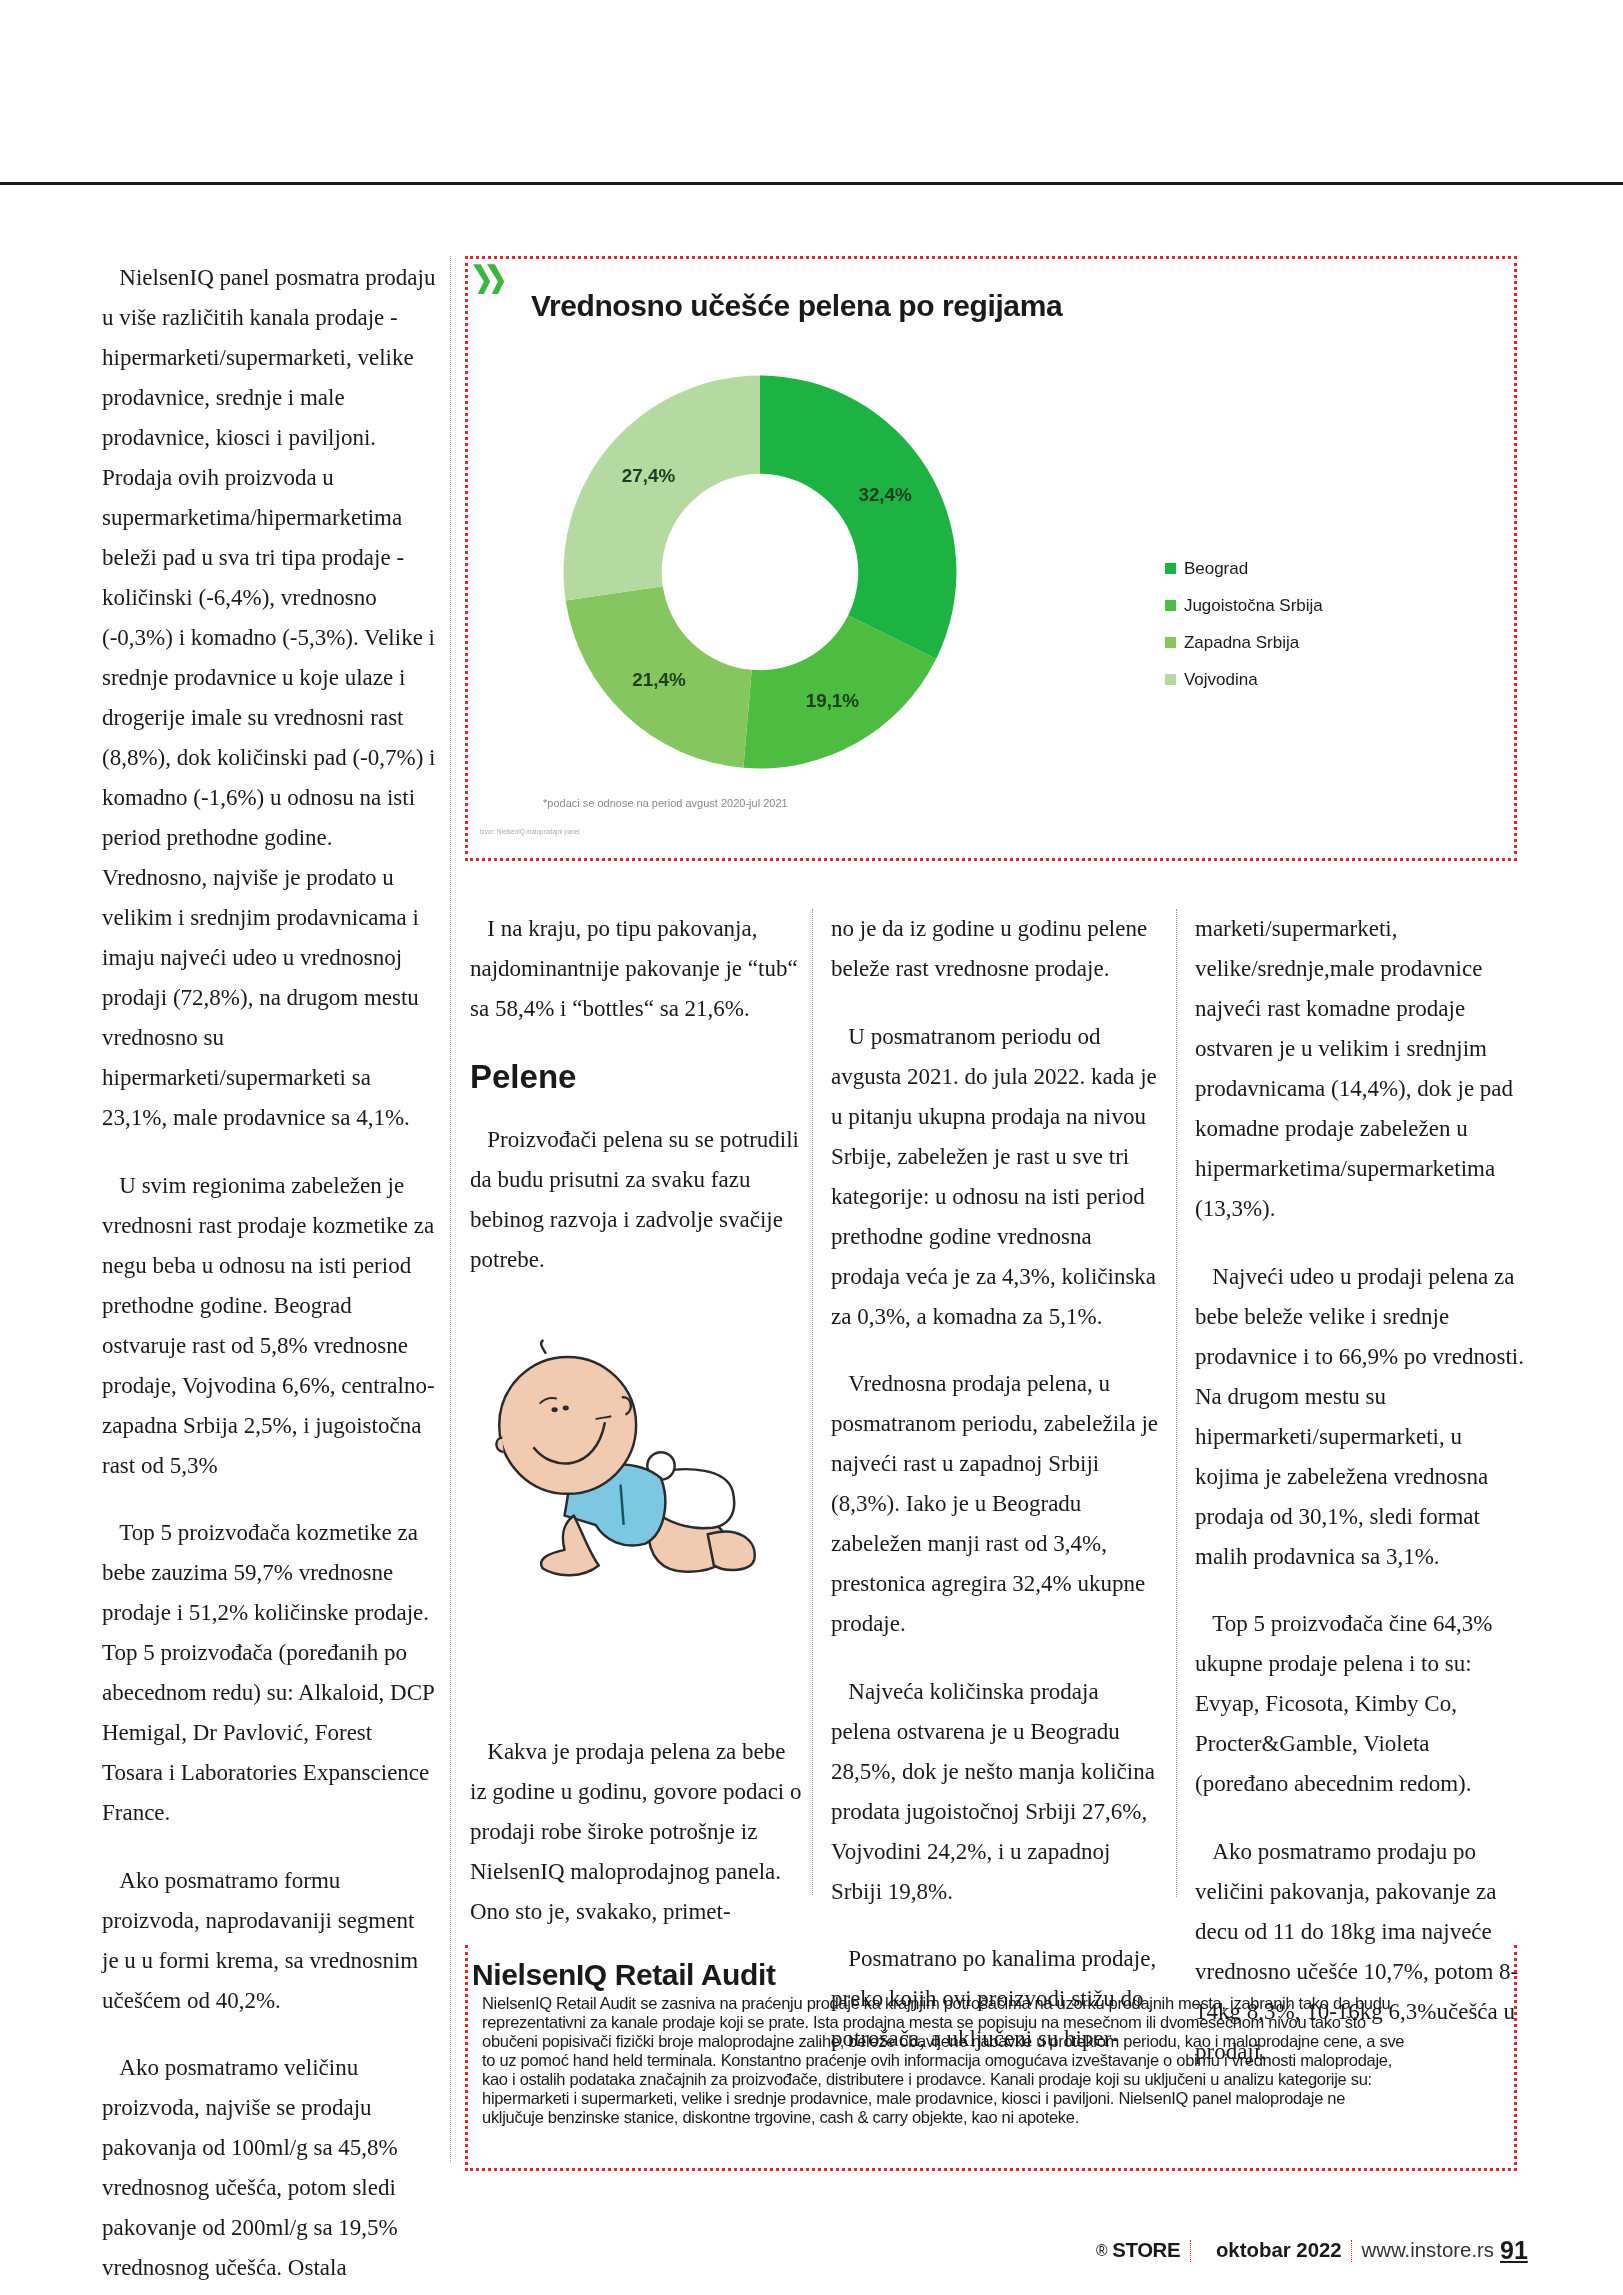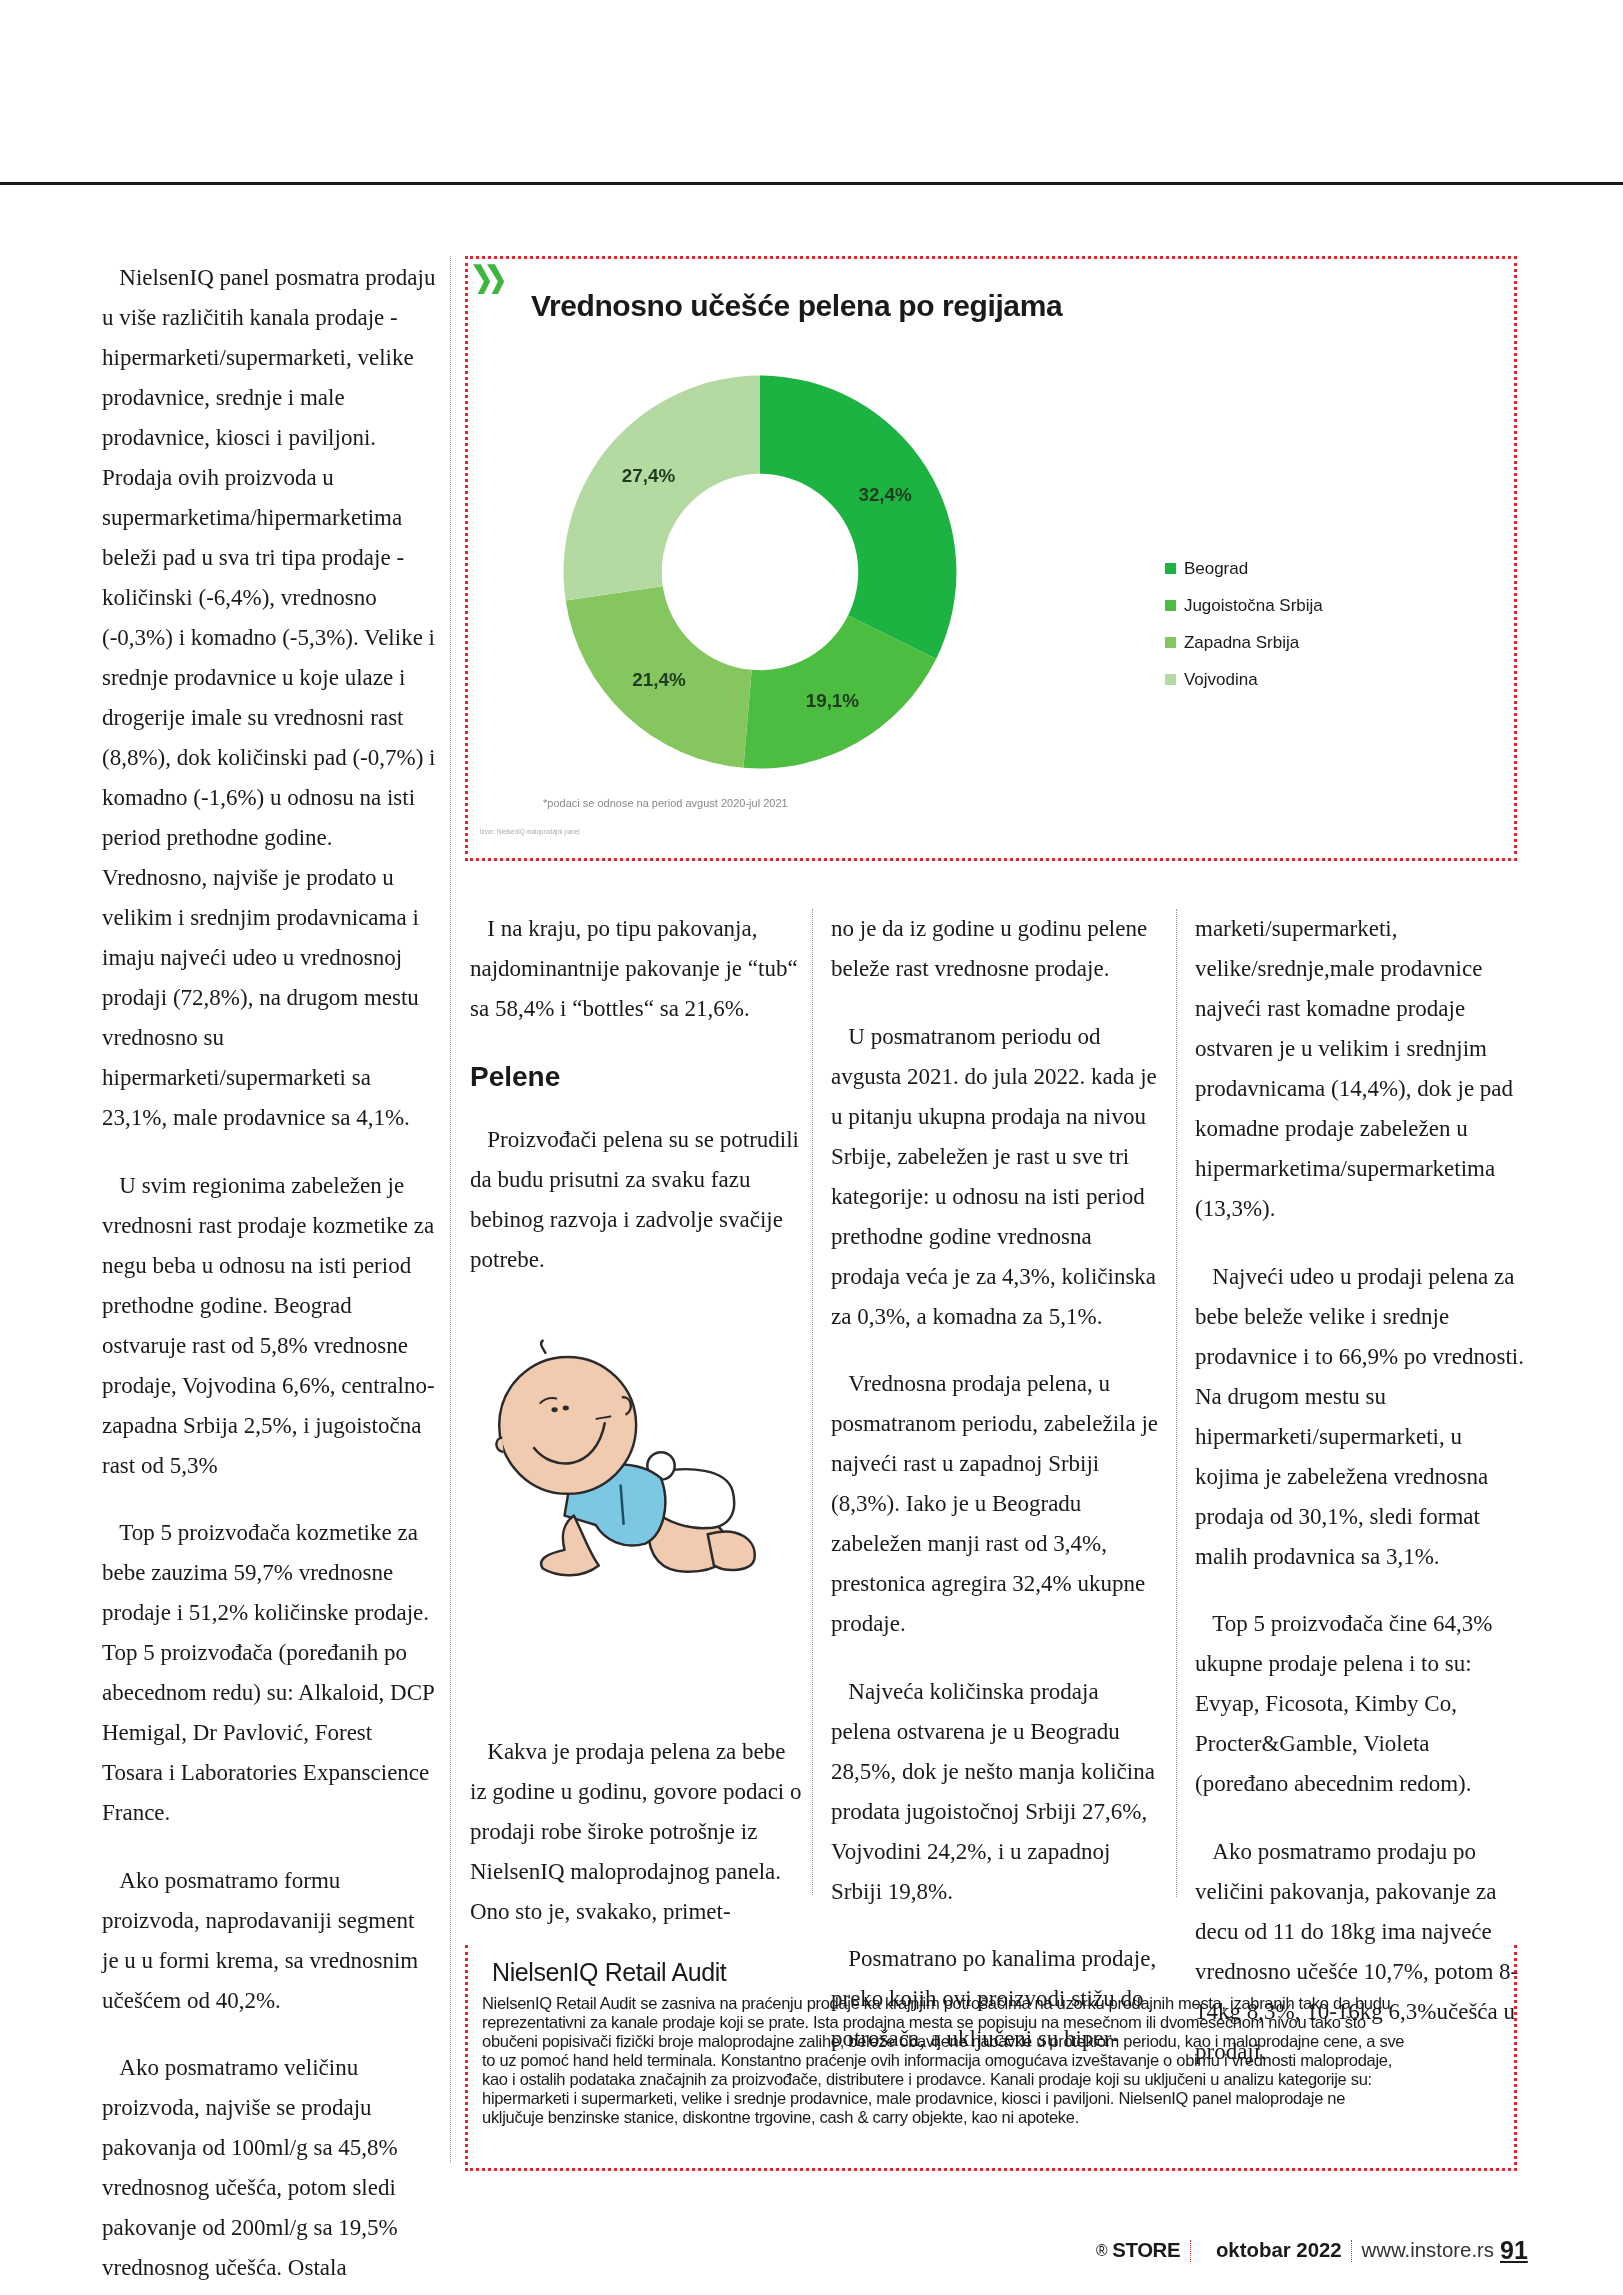--- a/index.html
+++ b/index.html
@@ -23,28 +23,28 @@
   .chart-box { position: absolute; left: 465px; top: 256px; width: 1052px; height: 605px;
                border: 3.9px dotted #e3262e; box-sizing: border-box; }
   .chart-title { position: absolute; left: 63px; top: 30px; font-size: 30px; font-weight: bold; letter-spacing: -0.4px; }
   .quote-mark { position: absolute; left: 4.7px; top: 4.7px; }
   .legend { position: absolute; left: 697px; top: 243px; font-size: 17px; margin-top: 48px; }
   .legend-item { display: flex; align-items: center; height: 37px; }
   .legend-swatch { width: 11px; height: 11px; margin-right: 7.9px; }
   .chart-note { position: absolute; left: 75px; top: 538px; font-size: 11px; color: #888; }
   .chart-source { position: absolute; left: 11.8px; top: 569px; font-size: 6.3px; color: #aaa; }
 
-  .section-heading { font-size: 28px; font-weight: bold; margin: 0 0 23.6px 0; }
+  .section-heading { font-size: 33px; font-weight: bold; margin: 0 0 23.6px 0; }
 
   .baby { position: absolute; left: 468px; top: 1304px; width: 330px; height: 361px; }
 
   .audit-box { position: absolute; left: 465px; top: 1945px; width: 1052px; height: 226px;
                border-left: 3.9px dotted #e3262e; border-right: 3.9px dotted #e3262e; border-bottom: 3.9px dotted #e3262e;
                box-sizing: border-box; }
-  .audit-title { position: absolute; left: 24px; top: 12.6px; font-size: 25px; font-weight: normal; letter-spacing: -0.4px; }
+  .audit-title { position: absolute; left: 4px; top: 12.6px; font-size: 30px; font-weight: bold; letter-spacing: -0.4px; }
   .audit-text { position: absolute; left: 14px; top: 49px; width: 927px; font-size: 16.5px; line-height: 19px; letter-spacing: -0.3px; }
 
   .footer { position: absolute; top: 2237px; left: 1096px; height: 27px; display: flex; align-items: center; font-size: 20.4px; }
   .footer .logo { font-weight: bold; letter-spacing: -0.4px; }
   .footer .sep { width: 0; height: 22px; border-left: 1.6px dotted #e3262e; margin: 0 9.4px; }
   .footer .date { font-weight: bold; margin-left: 16px; }
   .footer .url { color: #333; }
   .footer .page { position: absolute; left: 404px; font-weight: 900; font-size: 25px; text-decoration: underline; }
 </style>
 </head>

